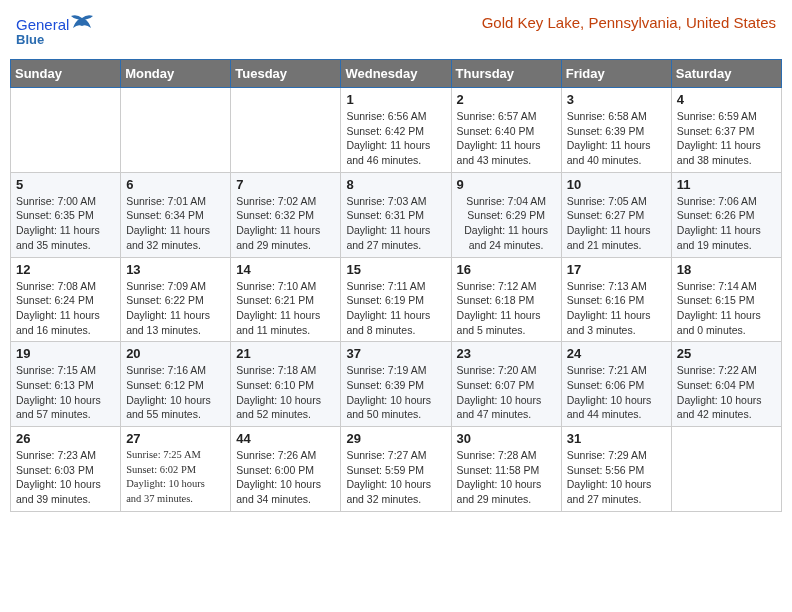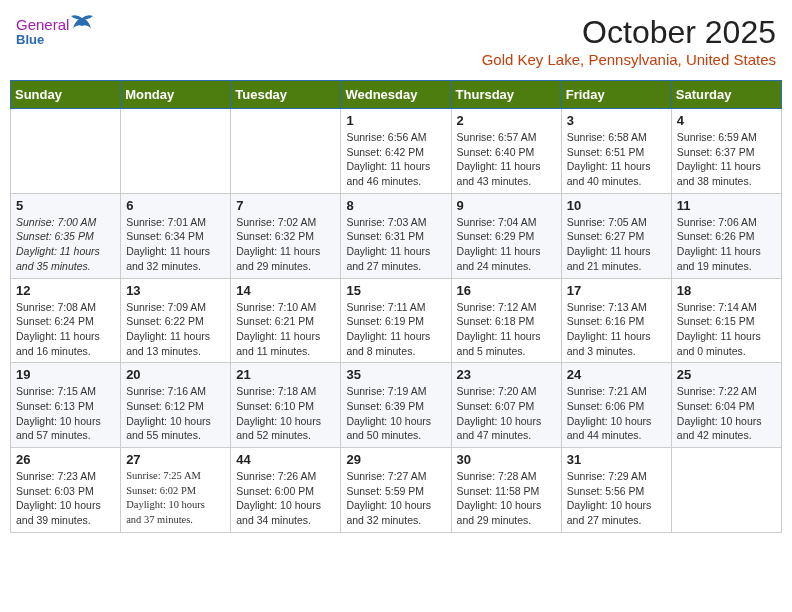--- a/index.html
+++ b/index.html
@@ -37,21 +37,21 @@
     .location {
       font-size: 15px;
       color: #c2410c;
     }
     .calendar {
       width: 100%;
       border-collapse: collapse;
       border: 1px solid #ccc;
     }
     .calendar th {
-      background-color: #4d7c0f;
+      background-color: #737373;
       color: #fff;
       font-size: 13px;
       font-weight: bold;
       padding: 6px 4px;
       text-align: left;
       border: 1px solid #2b6cb0;
     }
     .calendar td {
       vertical-align: top;
       border: 1px solid #ccc;
@@ -80,29 +80,28 @@
     .empty-cell {
       background: #fff;
     }
   </style>
 </head>
 <body>
 
 <div class="header">
   <div class="logo">
     <div class="logo-row">
-      <span style="font-size:15px;color:#a21caf;font-weight:normal;">General</span>
+      <span style="font-size:15px;color:#1d4ed8;font-weight:normal;">General</span>
       <svg width="22" height="20" viewBox="0 0 22 20" style="margin-left:2px;">
         <path d="M11 4 Q16 0 22 2 Q18 6 14 5 Q18 8 20 14 Q15 10 11 12 Q7 10 2 14 Q4 8 8 5 Q4 6 0 2 Q6 0 11 4Z" fill="#2b6cb0"></path>
       </svg>
     </div>
     <span style="font-size:13px;color:#2b6cb0;font-weight:bold;margin-top:-2px;">Blue</span>
   </div>
   <div class="title-block">
-    <div class="month-year">October 2025</div>
     <div class="location">Gold Key Lake, Pennsylvania, United States</div>
   </div>
 </div>
 
 <table class="calendar">
   <thead>
     <tr>
     <th>Sunday</th>
         <th>Monday</th>
         <th>Tuesday</th>
@@ -127,36 +126,36 @@
         <td>
           <span class="day-number">2</span>
           <div class="day-info" style="white-space: pre-line;">Sunrise: 6:57 AM
 Sunset: 6:40 PM
 Daylight: 11 hours
 and 43 minutes.</div>
         </td>
         <td>
           <span class="day-number">3</span>
           <div class="day-info" style="white-space: pre-line;">Sunrise: 6:58 AM
-Sunset: 6:51 PM
+Sunset: 6:39 PM
 Daylight: 11 hours
 and 40 minutes.</div>
         </td>
         <td>
           <span class="day-number">4</span>
           <div class="day-info" style="white-space: pre-line;">Sunrise: 6:59 AM
 Sunset: 6:37 PM
 Daylight: 11 hours
 and 38 minutes.</div>
         </td>
       </tr>
       <tr>
         <td>
           <span class="day-number">5</span>
-          <div class="day-info" style="white-space: pre-line; font-style: italic;">Sunrise: 7:00 AM
+          <div class="day-info" style="white-space: pre-line;">Sunrise: 7:00 AM
 Sunset: 6:35 PM
 Daylight: 11 hours
 and 35 minutes.</div>
         </td>
         <td>
           <span class="day-number">6</span>
           <div class="day-info" style="white-space: pre-line;">Sunrise: 7:01 AM
 Sunset: 6:34 PM
 Daylight: 11 hours
 and 32 minutes.</div>
@@ -170,21 +169,21 @@
         </td>
         <td>
           <span class="day-number">8</span>
           <div class="day-info" style="white-space: pre-line;">Sunrise: 7:03 AM
 Sunset: 6:31 PM
 Daylight: 11 hours
 and 27 minutes.</div>
         </td>
         <td>
           <span class="day-number">9</span>
-          <div class="day-info" style="white-space: pre-line;">Sunrise: 7:04 AM
+          <div class="day-info" style="white-space: pre-line; text-align: center;">Sunrise: 7:04 AM
 Sunset: 6:29 PM
 Daylight: 11 hours
 and 24 minutes.</div>
         </td>
         <td>
           <span class="day-number">10</span>
           <div class="day-info" style="white-space: pre-line;">Sunrise: 7:05 AM
 Sunset: 6:27 PM
 Daylight: 11 hours
 and 21 minutes.</div>
@@ -264,21 +263,21 @@
 and 55 minutes.</div>
         </td>
         <td>
           <span class="day-number">21</span>
           <div class="day-info" style="white-space: pre-line;">Sunrise: 7:18 AM
 Sunset: 6:10 PM
 Daylight: 10 hours
 and 52 minutes.</div>
         </td>
         <td>
-          <span class="day-number">35</span>
+          <span class="day-number">37</span>
           <div class="day-info" style="white-space: pre-line;">Sunrise: 7:19 AM
 Sunset: 6:39 PM
 Daylight: 10 hours
 and 50 minutes.</div>
         </td>
         <td>
           <span class="day-number">23</span>
           <div class="day-info" style="white-space: pre-line;">Sunrise: 7:20 AM
 Sunset: 6:07 PM
 Daylight: 10 hours

